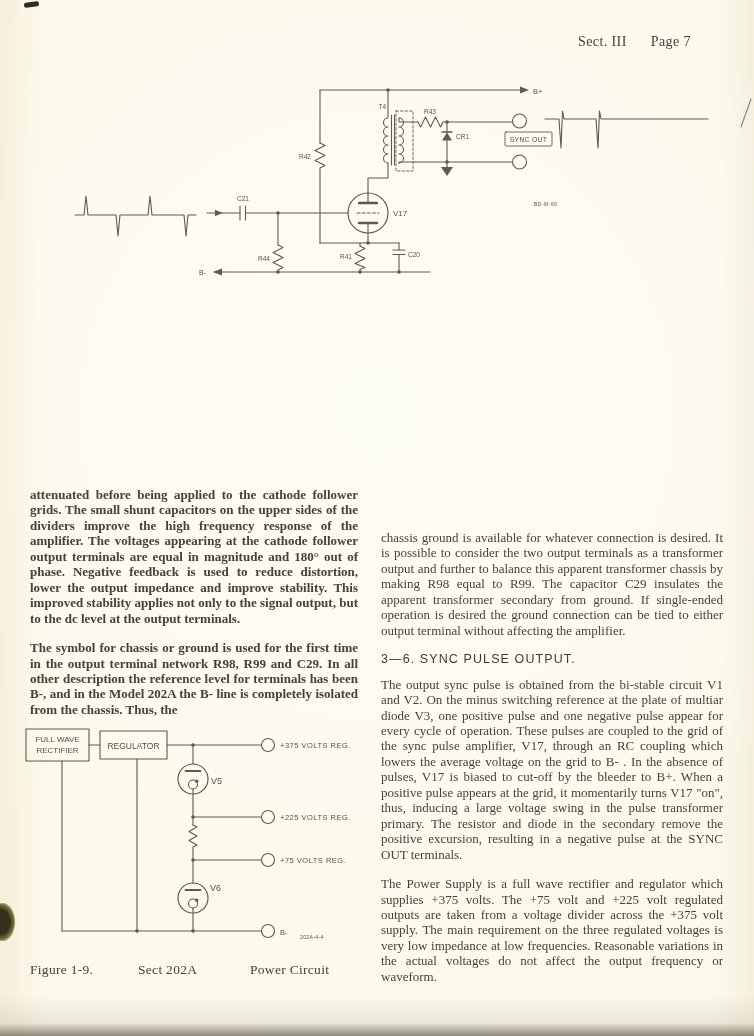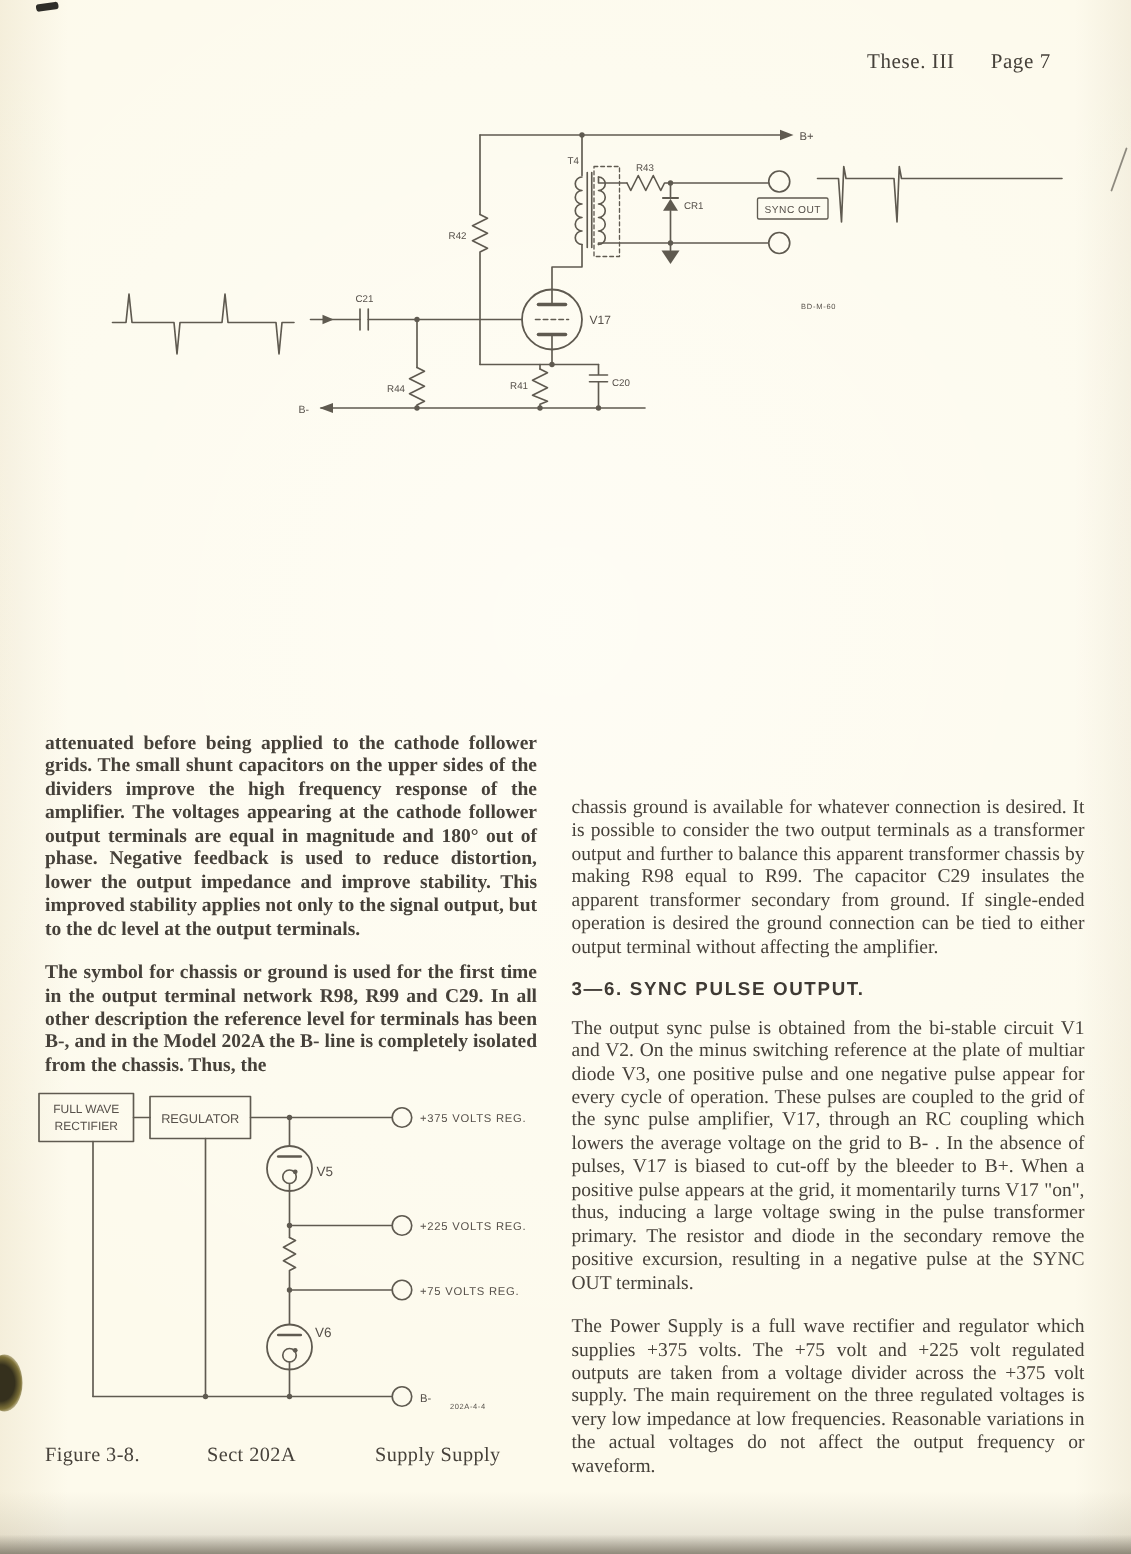--- a/index.html
+++ b/index.html
@@ -23,35 +23,35 @@
   .cap1{position:absolute;left:210px;top:311px;font-size:13.5px;white-space:pre;letter-spacing:.3px;}
   .cap2{position:absolute;left:30px;top:962px;width:340px;height:18px;font-size:13.5px;letter-spacing:.3px;}
   .cap2 span{position:absolute;top:0;white-space:nowrap;}
   .cap2 .c2a{left:0;} .cap2 .c2b{left:108px;} .cap2 .c2c{left:220px;}
   .col{position:absolute;top:487px;font-size:13px;line-height:15.45px;}
   .col p{margin:0 0 14px 0;text-align:justify;}
   .col-l{left:30px;width:328px;font-weight:bold;}
   .col-r{left:381px;width:342px;margin-top:43px;}
   .col h3{
     font-family:"Liberation Sans", sans-serif;
-    font-size:12.5px;font-weight:bold;letter-spacing:1.1px;
+    font-size:12.5px;font-weight:normal;letter-spacing:1.1px;
     margin:10px 0 9px 0;color:#3f3a34;
   }
   
   .mark-tl{position:absolute;left:24px;top:2px;width:15px;height:5px;background:#1c1b18;transform:rotate(-8deg);border-radius:2px;opacity:.92;}
   .blob{position:absolute;left:-9px;top:903px;width:24px;height:38px;background:radial-gradient(ellipse at 40% 50%, #35301d 0 45%, #7d7138 65%, rgba(150,135,80,.25) 78%, rgba(150,135,80,0) 100%);border-radius:50%;}
   .bottom-strip{position:absolute;left:0;bottom:0;width:754px;height:13px;background:linear-gradient(rgba(130,124,109,0), rgba(130,124,109,.85));}
 </style>
 </head>
 <body>
 
 <div id="page">
 
   <div class="hdr">
-    <span>These. III</span><span class="pg">Page 7</span>
+    <span>Sect. III</span><span class="pg">Page 7</span>
   </div>
 
   <svg class="fig1" width="754" height="232" viewBox="0 0 754 232" stroke="#5f5a50" stroke-width="1.1" fill="none" stroke-linecap="round" stroke-linejoin="round">
 
     <g>
       <path d="M75,140 H84 L86,121 L88,140 H116 L118,161 L120,140 H148 L150,121 L152,140 H184 L186,161 L188,140 H196"></path>
     </g>
 
     <g>
       <path d="M207,138 H240"></path>
@@ -235,22 +235,22 @@
       <circle cx="137" cy="206" r="1.8" fill="#5f5a50" stroke="none"></circle>
       <circle cx="193" cy="206" r="1.8" fill="#5f5a50" stroke="none"></circle>
       <circle cx="268" cy="206" r="6.5"></circle>
       <text x="280" y="209.5" font-size="7.5" stroke="none">B-</text>
     </g>
 
     <text x="300" y="214" font-size="5" letter-spacing="0.4" fill="#8d8578" stroke="none">202A-4-4</text>
   </svg>
 
   <div class="cap2">
-    <span class="c2a">Figure 3-8.</span>
+    <span class="c2a">Figure 1-9.</span>
     <span class="c2b">Sect 202A</span>
-    <span class="c2c">Supply Supply</span>
+    <span class="c2c">Power Circuit</span>
   </div>
 
   <div class="mark-tl"></div>
   <div class="blob"></div>
   <div class="bottom-strip"></div>
 
 </div>
 
 </body></html>

